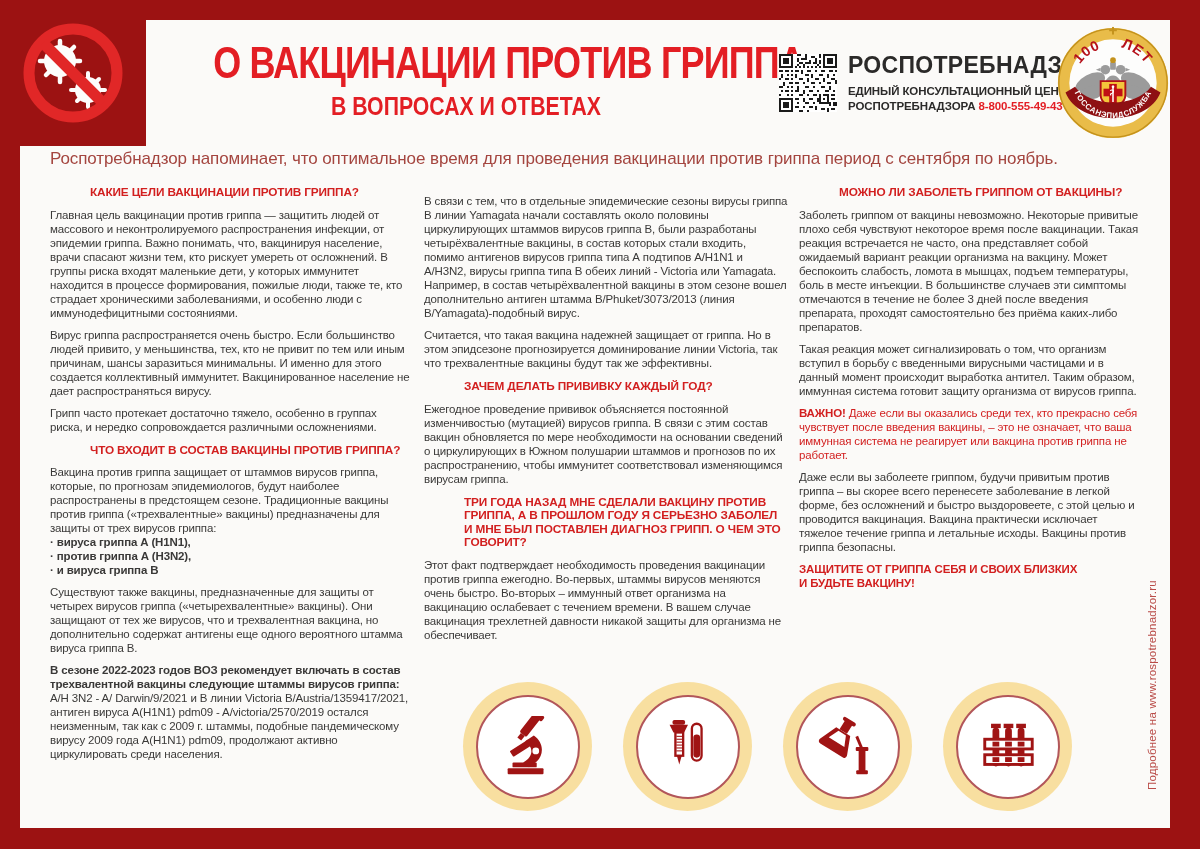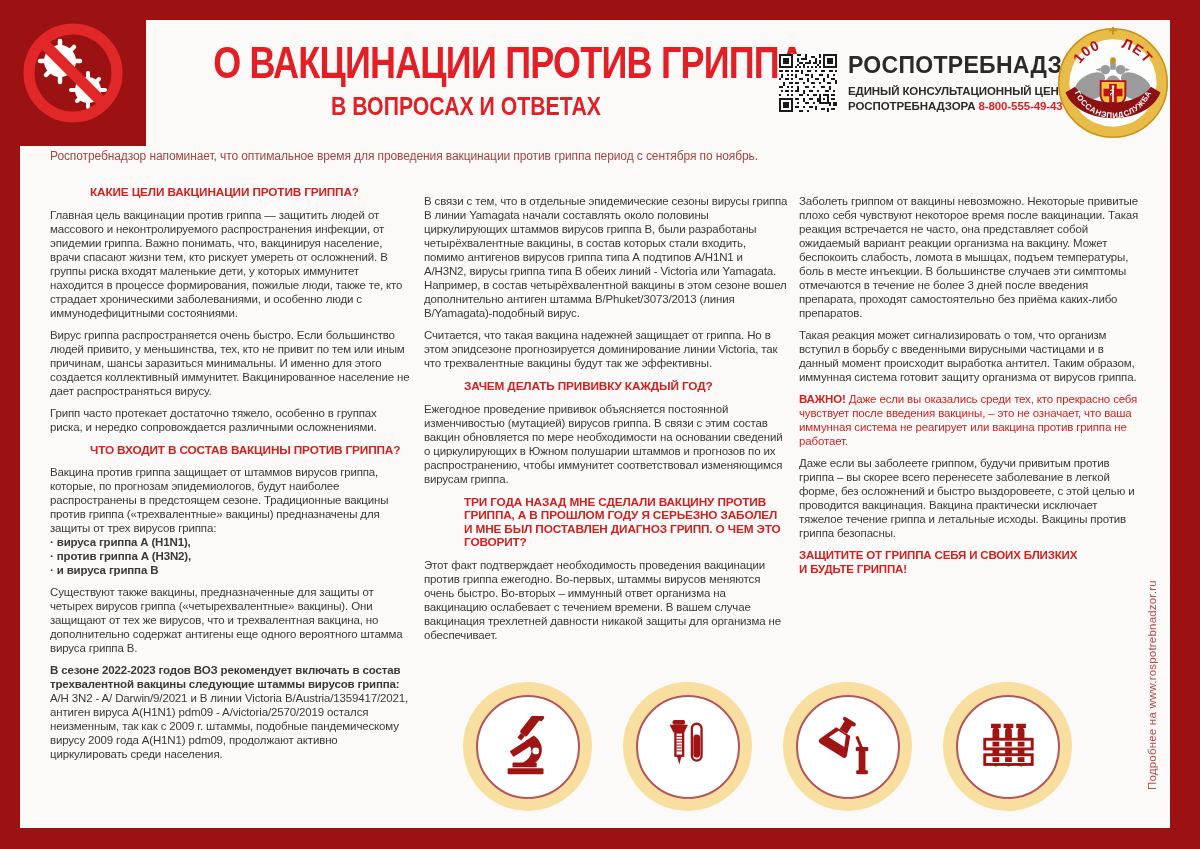--- a/index.html
+++ b/index.html
@@ -11,21 +11,21 @@
   .title-wrap{position:absolute;left:150px;top:40px;width:632px;text-align:center;color:#E31E24;}
   .title{font-size:45px;font-weight:800;letter-spacing:-1px;line-height:1;
          transform:scaleX(.8);transform-origin:center;white-space:nowrap;}
   .subtitle{font-size:25px;font-weight:800;line-height:1;margin-top:9px;
          transform:scaleX(.85);transform-origin:center;white-space:nowrap;}
   .contact{position:absolute;left:779px;top:54px;display:flex;gap:11px;align-items:flex-start;}
   .org{font-size:23px;font-weight:700;color:#2B2A29;line-height:1;letter-spacing:.3px;}
   .org-sub{font-size:11.5px;font-weight:700;color:#2B2A29;margin-top:7px;line-height:1.3;letter-spacing:-.1px;}
   .phone{color:#E31E24;}
   .emblem{position:absolute;left:1056px;top:26px;}
-  .intro{position:absolute;left:50px;top:149px;width:1040px;font-size:12px;color:#A4453F;letter-spacing:-.1px;}
+  .intro{position:absolute;left:50px;top:149px;width:1040px;font-size:17px;color:#A4453F;letter-spacing:-.1px;}
   .col{position:absolute;top:186px;font-size:11.5px;line-height:14px;color:#3A3938;letter-spacing:-.15px;}
   .col p{margin:8px 0 8px;}
   .col .h{margin:10px 0 2px;font-size:11.8px;line-height:13.5px;color:#D21F1F;font-weight:700;padding-left:40px;}
   .col .h:first-child{margin-top:0;}
   .bullets{margin:0 0 8px;font-weight:bold;}
   .red{color:#D21F1F;}
   .cta{color:#D21F1F;font-weight:700;margin-top:0;line-height:14px;}
   .badges{position:absolute;left:463px;top:682px;display:flex;gap:31px;}
   .badge{width:129px;height:129px;border-radius:50%;background:#F8DFA0;
          display:flex;align-items:center;justify-content:center;}
@@ -182,27 +182,28 @@
   <div class="col" style="left:424px;width:364px">
     <p>В связи с тем, что в отдельные эпидемические сезоны вирусы гриппа В линии Yamagata начали составлять около половины циркулирующих штаммов вирусов гриппа В, были разработаны четырёхвалентные вакцины, в состав которых стали входить, помимо антигенов вирусов гриппа типа А подтипов A/H1N1 и A/H3N2, вирусы гриппа типа В обеих линий - Victoria или Yamagata. Например, в состав четырёхвалентной вакцины в этом сезоне вошел дополнительно антиген штамма B/Phuket/3073/2013 (линия B/Yamagata)-подобный вирус.</p>
     <p>Считается, что такая вакцина надежней защищает от гриппа. Но в этом эпидсезоне прогнозируется доминирование линии Victoria, так что трехвалентные вакцины будут так же эффективны.</p>
     <div class="h">ЗАЧЕМ ДЕЛАТЬ ПРИВИВКУ КАЖДЫЙ ГОД?</div>
     <p>Ежегодное проведение прививок объясняется постоянной изменчивостью (мутацией) вирусов гриппа. В связи с этим состав вакцин обновляется по мере необходимости на основании сведений о циркулирующих в Южном полушарии штаммов и прогнозов по их распространению, чтобы иммунитет соответствовал изменяющимся вирусам гриппа.</p>
     <div class="h">ТРИ ГОДА НАЗАД МНЕ СДЕЛАЛИ ВАКЦИНУ ПРОТИВ ГРИППА, А В ПРОШЛОМ ГОДУ Я СЕРЬЕЗНО ЗАБОЛЕЛ И МНЕ БЫЛ ПОСТАВЛЕН ДИАГНОЗ ГРИПП. О ЧЕМ ЭТО ГОВОРИТ?</div>
     <p>Этот факт подтверждает необходимость проведения вакцинации против гриппа ежегодно. Во-первых, штаммы вирусов меняются очень быстро. Во-вторых – иммунный ответ организма на вакцинацию ослабевает с течением времени. В вашем случае вакцинация трехлетней давности никакой защиты для организма не обеспечивает.</p>
   </div>
 
   <div class="col" style="left:799px;width:342px">
+    <div class="h">МОЖНО ЛИ ЗАБОЛЕТЬ ГРИППОМ ОТ ВАКЦИНЫ?</div>
     <p>Заболеть гриппом от вакцины невозможно. Некоторые привитые плохо себя чувствуют некоторое время после вакцинации. Такая реакция встречается не часто, она представляет собой ожидаемый вариант реакции организма на вакцину. Может беспокоить слабость, ломота в мышцах, подъем температуры, боль в месте инъекции. В большинстве случаев эти симптомы отмечаются в течение не более 3 дней после введения препарата, проходят самостоятельно без приёма каких-либо препаратов.</p>
     <p>Такая реакция может сигнализировать о том, что организм вступил в борьбу с введенными вирусными частицами и в данный момент происходит выработка антител. Таким образом, иммунная система готовит защиту организма от вирусов гриппа.</p>
     <p class="red"><b>ВАЖНО!</b><span> Даже если вы оказались среди тех, кто прекрасно себя чувствует после введения вакцины, – это не означает, что ваша иммунная система не реагирует или вакцина против гриппа не работает.</span></p>
     <p>Даже если вы заболеете гриппом, будучи привитым против гриппа – вы скорее всего перенесете заболевание в легкой форме, без осложнений и быстро выздоровеете, с этой целью и проводится вакцинация. Вакцина практически исключает тяжелое течение гриппа и летальные исходы. Вакцины против гриппа безопасны.</p>
     <div class="cta">
       <div>ЗАЩИТИТЕ ОТ ГРИППА СЕБЯ И СВОИХ БЛИЗКИХ</div>
-      <div>И БУДЬТЕ ГРИППА!</div>
+      <div>И БУДЬТЕ ВАКЦИНУ!</div>
     </div>
   </div>
 
   <div class="badges">
     <div class="badge">
         <div class="badge-in">
       <svg width="62" height="62" viewBox="0 0 64 64" fill="#A01414">
         <rect x="11" y="54" width="37" height="6" rx="1"></rect>
         <rect x="16" y="48" width="25" height="5" rx="1"></rect>
         <g transform="rotate(38 30 14)">

